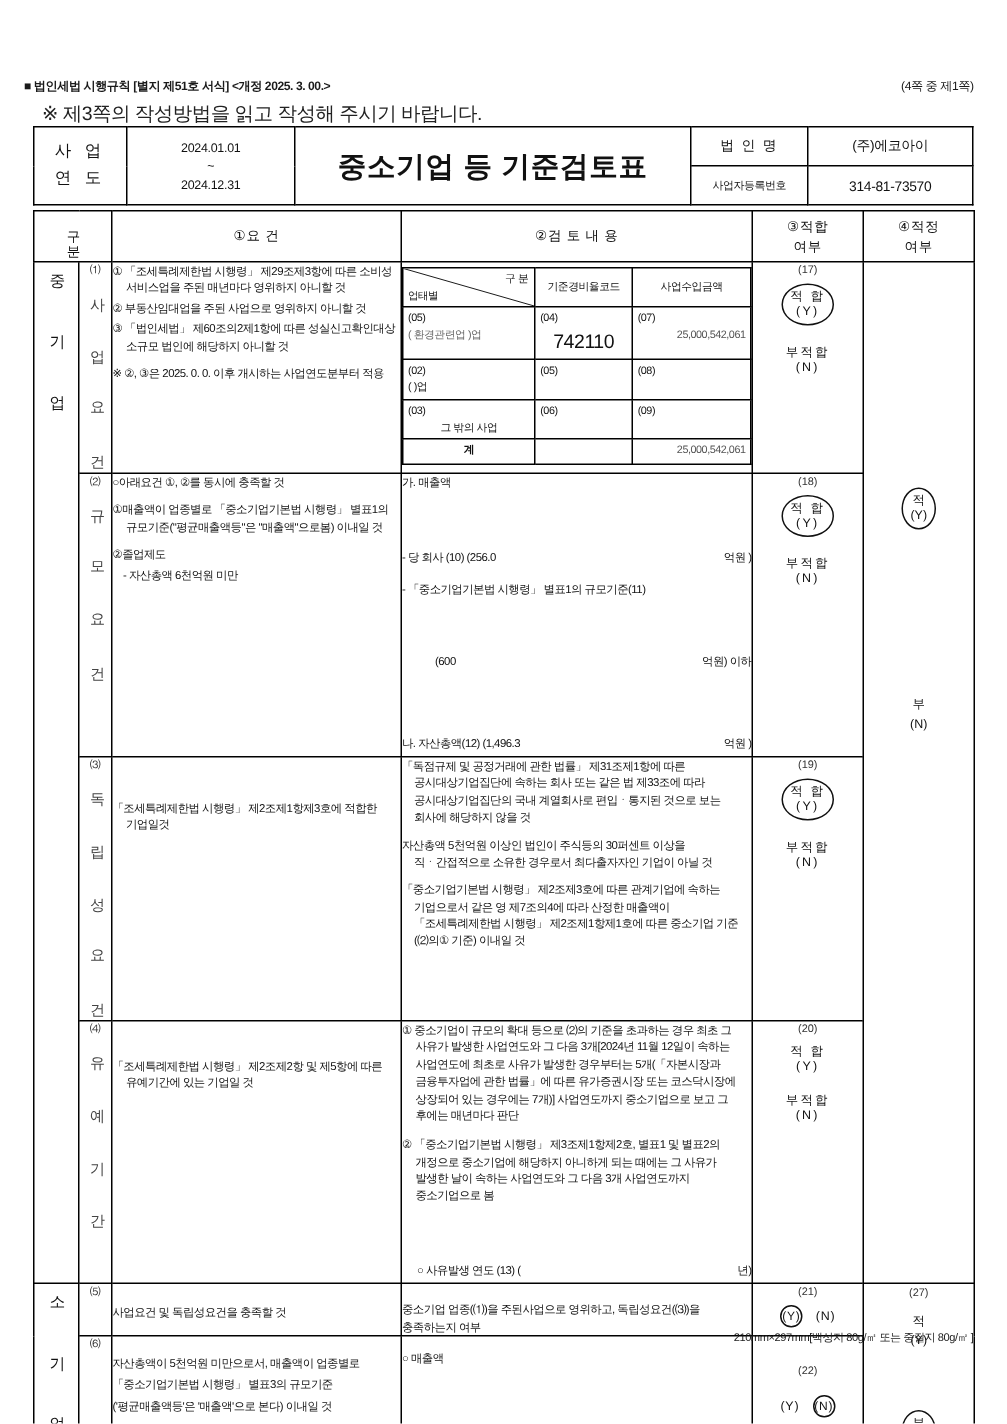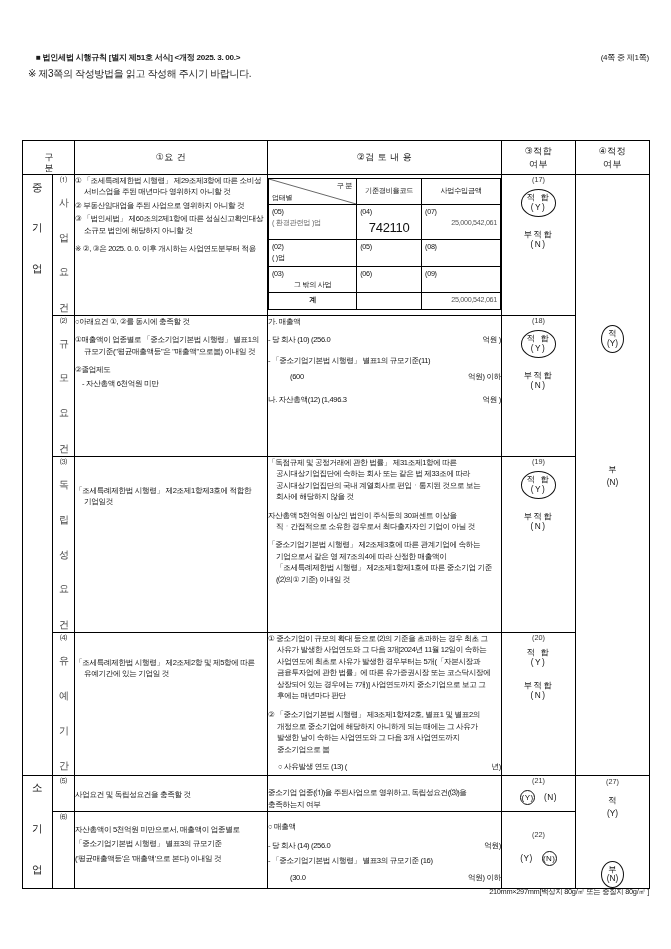--- a/index.html
+++ b/index.html
@@ -16,35 +16,35 @@
   }
   .page {
     position: relative;
     width: 671px; height: 949px;
     padding: 0;
   }
 
   
   .meta-row {
     position: absolute;
-    left: 36px; right: 22px;
+    left: 16px; right: 22px;
     top: 52px;
     display: flex;
     justify-content: space-between;
     align-items: baseline;
     font-size: 8.1px;
     letter-spacing: -0.3px;
     white-space: nowrap;
   }
   .meta-left { font-weight: 700; color: #1a1a1a; }
   .meta-right { font-size: 8.1px; color: #1a1a1a; }
   .note-row {
     position: absolute;
     left: 28px; top: 67px;
-    font-size: 10px;
+    font-size: 13px;
     letter-spacing: -0.35px;
     color: #222;
   }
 
   
   .title-table {
     position: absolute;
     left: 22px; top: 84px;
     width: 627px;
     border-collapse: collapse;
@@ -202,21 +202,21 @@
   .sub .tot  { text-align: center; font-weight: 700; }
   .blurred { filter: blur(0.5px); color: #666; }
 
   
   .amtline { display: flex; align-items: baseline; }
   .amtline .lbl { white-space: nowrap; }
   .amtline .num {
     flex: 1; text-align: left; padding-right: 4px;
     font-family: Liberation Sans, sans-serif;
   }
-  .amtline .unit { white-space: nowrap; }
+  .amtline .unit { white-space: nowrap; margin-top: 32px; }
 
   
   .fit {
     text-align: center;
     font-size: 8px;
     padding-top: 5px;
     line-height: 1.5;
   }
   .fit .tag { font-size: 7.3px; color: #333; margin-bottom: 3px; }
   .fit .opt { font-size: 8.3px; letter-spacing: 1.5px; line-height: 1.25; }
@@ -261,20 +261,42 @@
 <body>
 
 <div class="page">
 
   <div class="meta-row">
     <div class="meta-left">■ 법인세법 시행규칙 [별지 제51호 서식] &lt;개정 2025. 3. 00.&gt;</div>
     <div class="meta-right">(4쪽 중 제1쪽)</div>
   </div>
   <div class="note-row">※ 제3쪽의 작성방법을 읽고 작성해 주시기 바랍니다.</div>
 
+  <table class="title-table">
+    <tbody>
+        <tr>
+      <td class="cell-sayeop" rowspan="2">
+        <div>사 업</div>
+        <div>연 도</div>
+      </td>
+      <td class="cell-period" rowspan="2">
+        <div>2024.01.01</div>
+        <div>~</div>
+        <div>2024.12.31</div>
+      </td>
+      <td class="cell-title" rowspan="2">중소기업 등 기준검토표</td>
+      <td class="cell-lbl">법 인 명</td>
+      <td class="cell-val">(주)에코아이</td>
+    </tr>
+    <tr>
+      <td class="cell-lbl small">사업자등록번호</td>
+      <td class="cell-val">314-81-73570</td>
+    </tr>
+  </tbody>
+    </table>
 
   <table class="main">
     <colgroup>
       <col class="col-gubun">
         <col class="col-num">
         <col class="col-req">
       <col class="col-detail">
         <col class="col-fit">
         <col class="col-ok">
     </colgroup>

